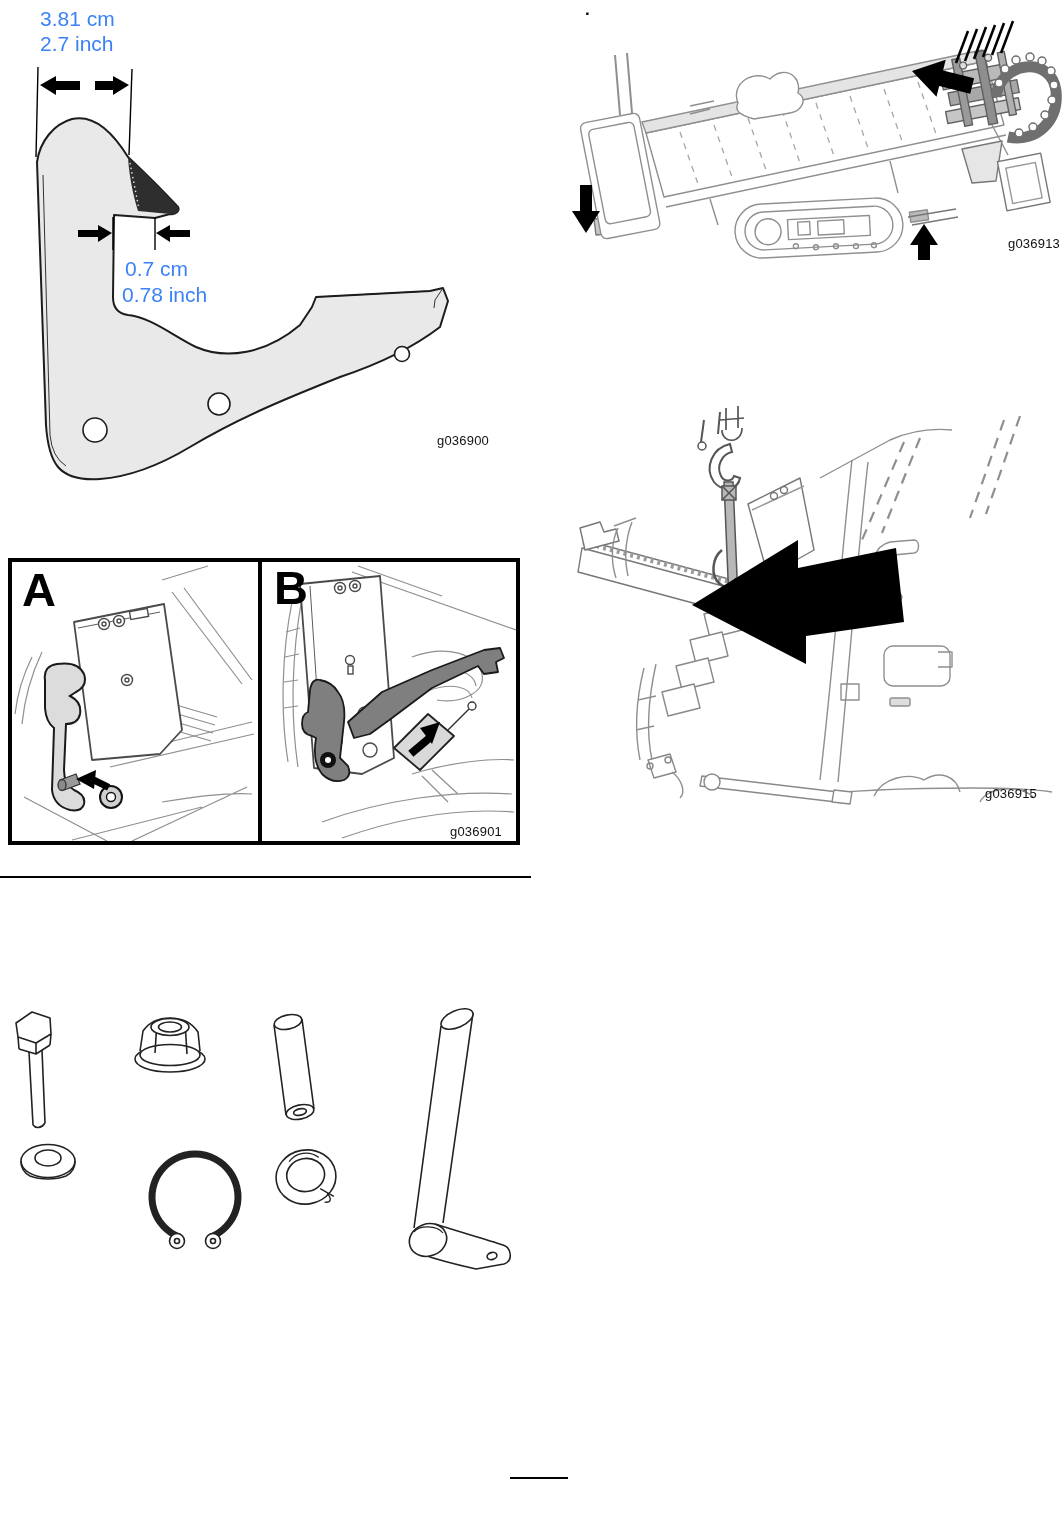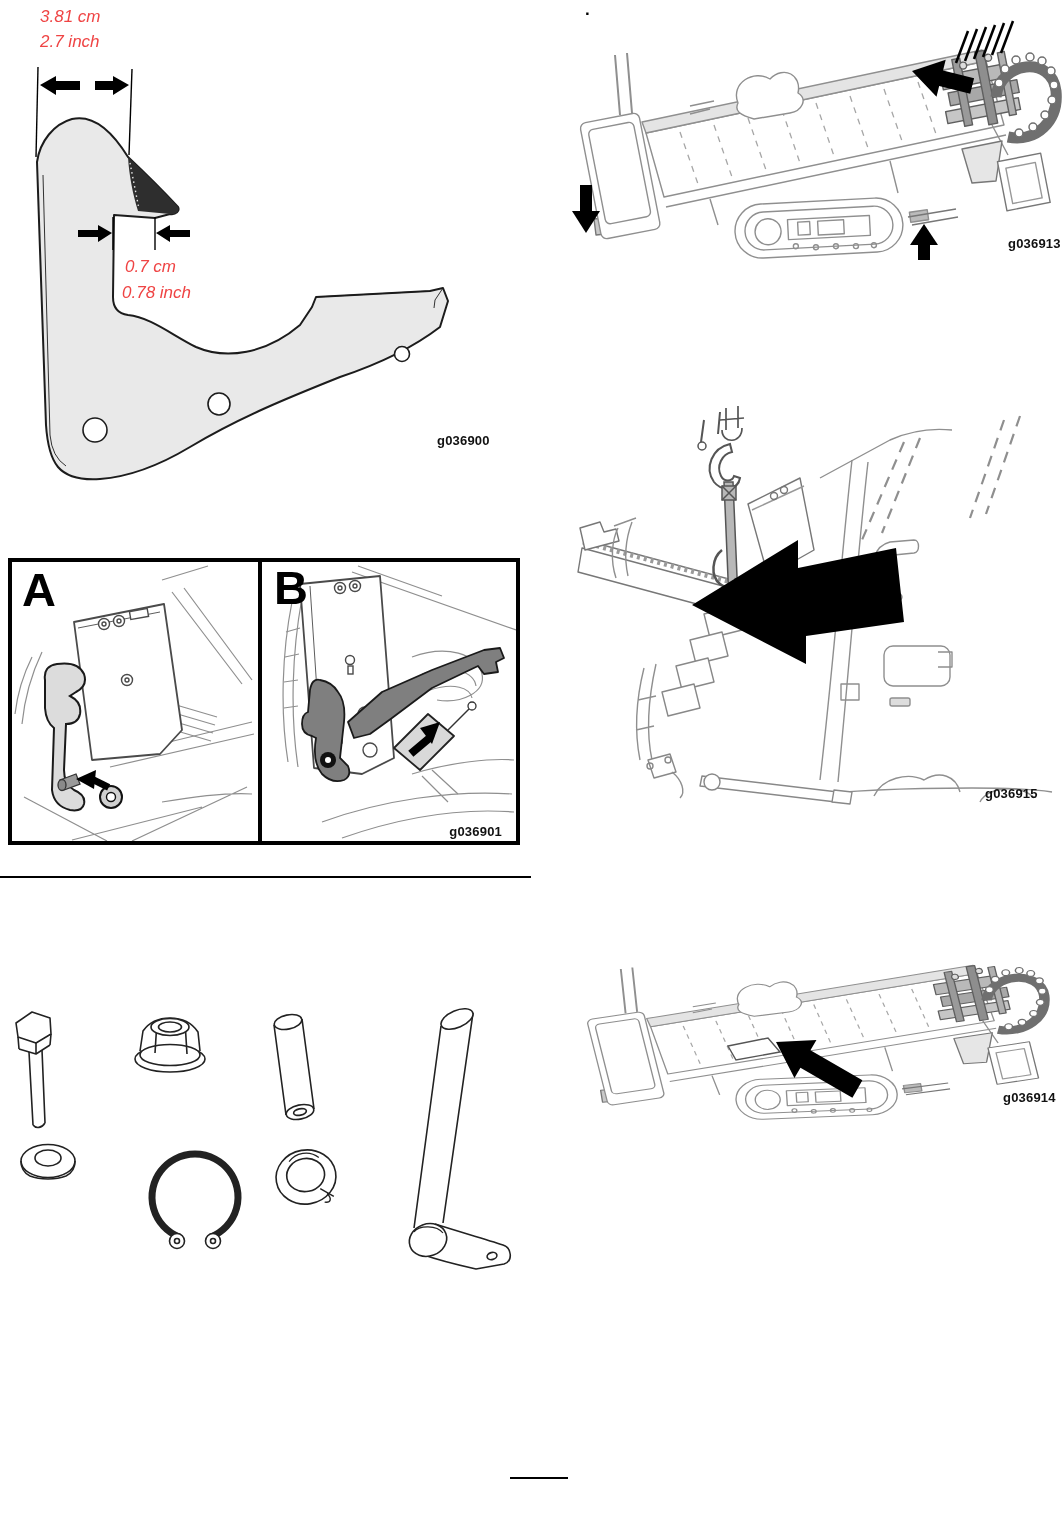--- a/index.html
+++ b/index.html
@@ -1,20 +1,20 @@
 <!DOCTYPE html>
 <html><head>
 <meta charset="utf-8">
 <style>
   html,body{margin:0;padding:0;background:#fff;}
   .page{position:relative;width:1062px;height:1514px;background:#fff;overflow:hidden;
         font-family:"Liberation Sans",sans-serif;color:#000;}
   .fig{position:absolute;}
-  .caption{position:absolute;font-size:13px;color:#111;letter-spacing:.2px;font-weight:bold;}
-  .dim{position:absolute;font-size:17px;color:#ef4444;line-height:1.18;font-style:italic;}
+  .caption{position:absolute;font-size:13px;color:#111;letter-spacing:.2px;}
+  .dim{position:absolute;font-size:21px;color:#3b82f6;line-height:1.18;}
   .panel-letter{position:absolute;font-size:47px;font-weight:bold;line-height:1;color:#000;}
   .hline{position:absolute;background:#000;}
   .topmark{position:absolute;left:585px;top:0px;font-size:17px;font-weight:bold;}
   svg{display:block;}
 </style>
 </head>
 <body>
 
 <div class="page">
 
@@ -346,27 +346,17 @@
         <g transform="rotate(-10 296 192)">
           <ellipse cx="296" cy="192" rx="30" ry="27"></ellipse>
           <ellipse cx="296" cy="190" rx="19" ry="16.5"></ellipse>
           <path d="M282,174 C290,166 304,166 312,175" fill="none" stroke-width="1.2"></path>
           <path d="M308,206 L320,216 M314,212 C318,218 316,222 310,220" fill="none" stroke-width="1.4"></path>
         </g>
       </g>
     </svg>
   </div>
 
-  <div class="fig" style="left:560px;top:930px;width:502px;height:200px">
-    <svg width="502" height="200" viewBox="0 0 502 200">
-      <use href="#drill-rig" transform="translate(8,2) scale(0.96,0.74)"></use>
-      <polygon points="168,116 208,108 220,122 176,130" fill="#fff" stroke="#555" stroke-width="1.4"></polygon>
-      <g transform="translate(216,112) rotate(30)">
-        <polygon points="0,0 34,-22 34,-10 94,-10 94,10 34,10 34,22" fill="#000"></polygon>
-      </g>
-    </svg>
-    <div class="caption" style="left:443px;top:160px">g036914</div>
-  </div>
 
   <div class="hline" style="left:0;top:876px;width:531px;height:2px"></div>
   <div class="hline" style="left:510px;top:1477px;width:58px;height:2px"></div>
 
 </div>
 
 </body></html>

